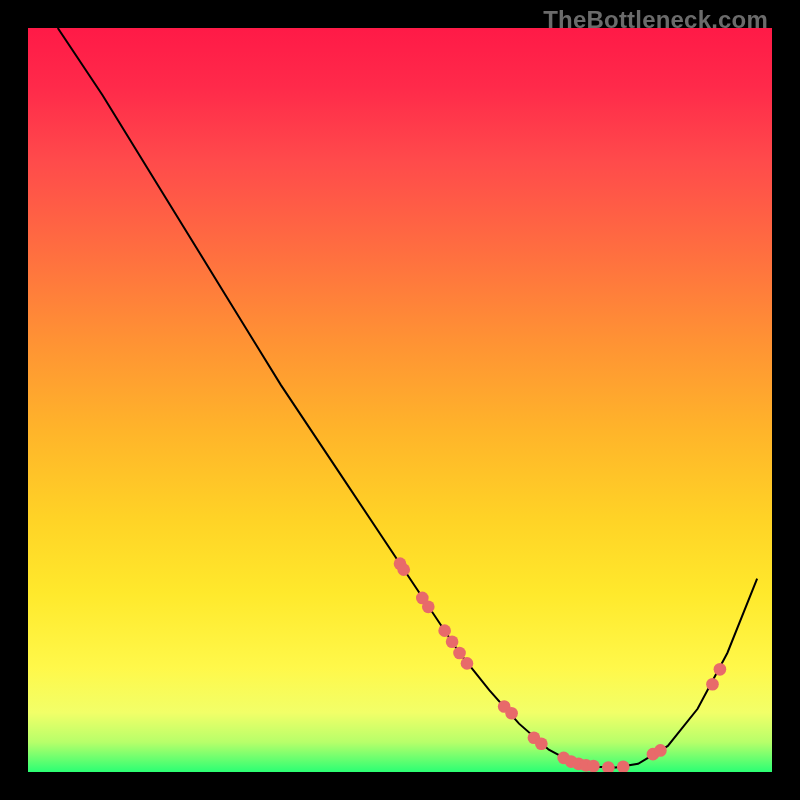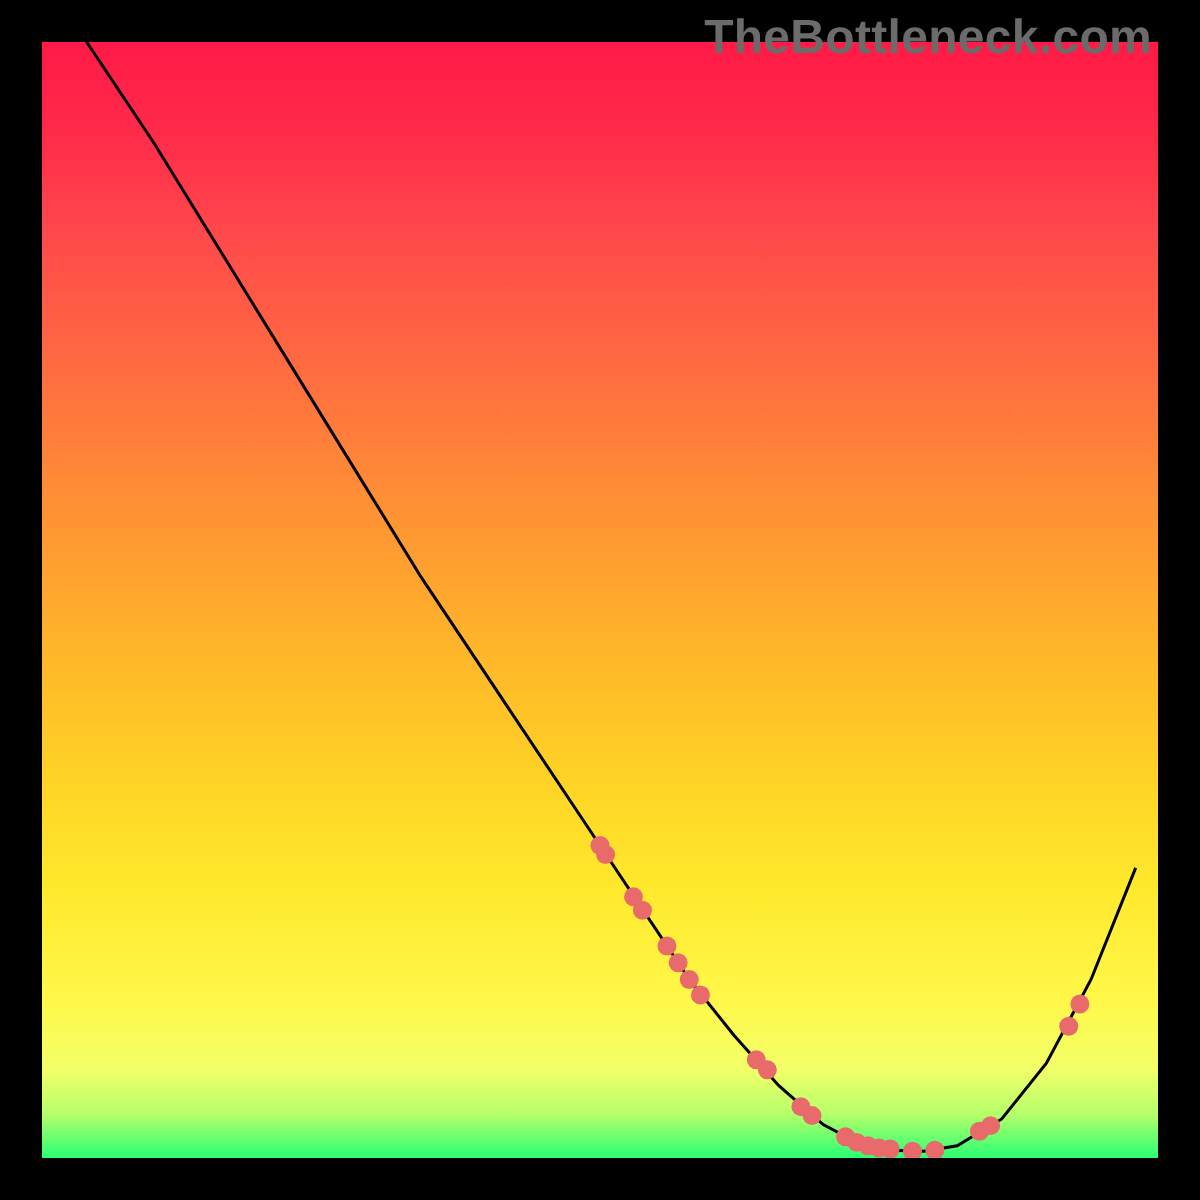--- a/index.html
+++ b/index.html
@@ -43,21 +43,21 @@
     position: absolute;
     left: 0;
     top: 0;
     pointer-events: none;
   }
   .watermark {
     position: absolute;
     top: 6px;
     right: 32px;
     color: #6b6b6b;
-    font-size: 32px;
+    font-size: 24px;
     font-weight: 600;
     letter-spacing: 0.2px;
   }
 </style>
 </head>
 <body>
 
 <div class="stage">
 
   <div class="plot">

